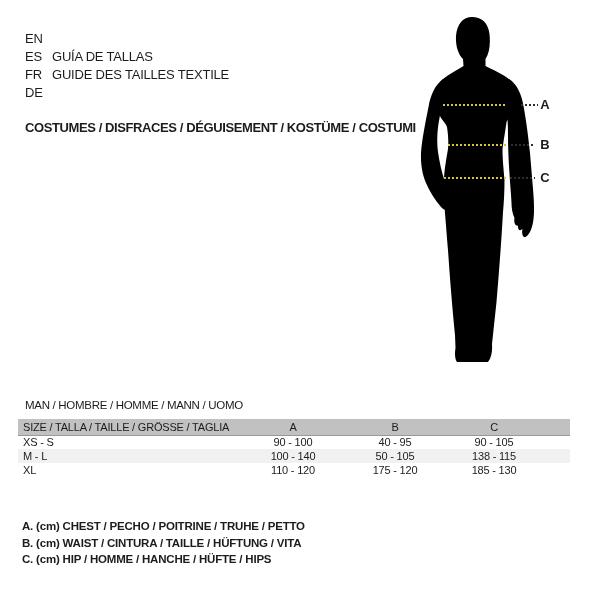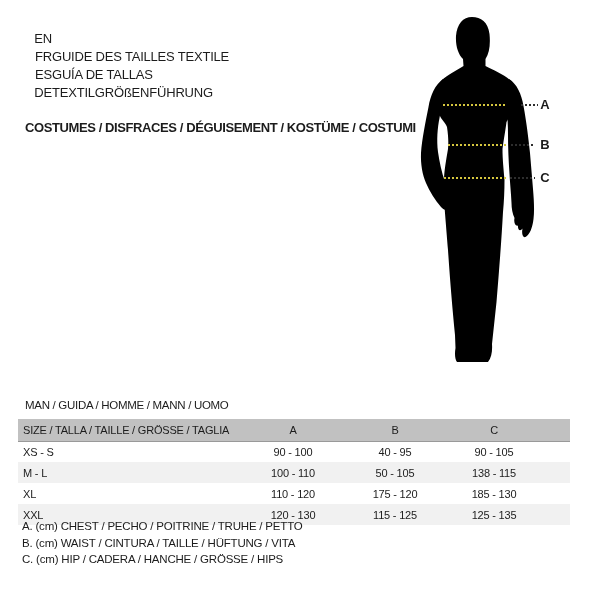--- a/index.html
+++ b/index.html
@@ -9,21 +9,21 @@
     --header_bg:#c1c1c1;
     --header_border:#999999;
     --zebra:#f1f1f1;
     --silhouette:#000000;
   }
   *{margin:0;padding:0;box-sizing:border-box;}
   html,body{width:600px;height:600px;background:#ffffff;overflow:hidden;}
   body{font-family:"Liberation Sans","DejaVu Sans",sans-serif;color:var(--ink);position:relative;}
 
   
-  .langs{position:absolute;left:25px;top:30px;font-size:13px;line-height:18px;letter-spacing:-0.2px;font-weight:500;text-align:right;}
+  .langs{position:absolute;left:25px;top:30px;font-size:13px;line-height:18px;letter-spacing:-0.2px;font-weight:500;}
   .lang-row{display:flex;}
   .lang-code{width:27px;flex:0 0 27px;}
 
   
   .heading{position:absolute;left:25px;top:120px;font-size:13px;font-weight:bold;letter-spacing:-0.4px;white-space:nowrap;}
 
   
   .figure{position:absolute;left:400px;top:10px;width:160px;height:360px;}
   .figure svg{display:block;width:100%;height:100%;}
 
@@ -38,48 +38,47 @@
   .dash-c-body{left:444px;top:177px;width:64px;}
   .dash-c-ext{left:510px;top:177px;width:25px;}
   .mlabel{position:absolute;left:536px;width:18px;text-align:center;font-size:13px;font-weight:bold;line-height:16px;}
   .mlabel-a{top:97px;}
   .mlabel-b{top:137px;}
   .mlabel-c{top:170px;}
 
   
   .table-title{position:absolute;left:25px;top:399px;font-size:11.5px;letter-spacing:-0.3px;font-weight:500;}
   table.size-table{position:absolute;left:18px;top:419px;width:552px;border-collapse:collapse;table-layout:fixed;font-size:11px;letter-spacing:-0.2px;}
-  table.size-table th{background:var(--header_bg);border-bottom:1px solid var(--header_border);font-weight:500;height:22px;}
-  table.size-table td{height:21px;}
+  table.size-table th{background:var(--header_bg);border-bottom:1px solid var(--header_border);font-weight:500;height:16px;}
+  table.size-table td{height:14px;}
   table.size-table th,table.size-table td{padding:0;vertical-align:middle;white-space:nowrap;}
   .col-size{text-align:left;padding-left:5px !important;}
   .col-num{text-align:center;}
   tr.zebra td{background:var(--zebra);}
 
   
-  .notes{position:absolute;left:22px;top:518px;font-size:11.5px;line-height:16.5px;letter-spacing:-0.2px;font-weight:400;}
+  .notes{position:absolute;left:22px;top:518px;font-size:11.5px;line-height:16.5px;letter-spacing:-0.2px;font-weight:700;}
 </style>
 </head>
 <body>
 
 <div class="langs">
   <div class="lang-row">
     <span class="lang-code">EN</span>
   </div>
   <div class="lang-row">
+    <span class="lang-code">ES</span>
+    <span>GUÍA DE TALLAS</span>
+  </div>
+  <div class="lang-row">
     <span class="lang-code">FR</span>
     <span>GUIDE DES TAILLES TEXTILE</span>
   </div>
   <div class="lang-row">
-    <span class="lang-code">ES</span>
-    <span>GUÍA DE TALLAS</span>
-  </div>
-  <div class="lang-row">
     <span class="lang-code">DE</span>
-    <span>TEXTILGRÖßENFÜHRUNG</span>
   </div>
 </div>
 
 <div class="heading">COSTUMES / DISFRACES / DÉGUISEMENT / KOSTÜME / COSTUMI</div>
 
 <div class="figure">
   <svg viewBox="0 0 160 360" xmlns="http://www.w3.org/2000/svg">
     <g fill="#000000">
 
       <path d="
@@ -148,21 +147,21 @@
 <div class="mlabel mlabel-a">A</div>
 
 <div class="dash yellow dash-b-body"></div>
 <div class="dash dark dash-b-ext"></div>
 <div class="mlabel mlabel-b">B</div>
 
 <div class="dash yellow dash-c-body"></div>
 <div class="dash dark dash-c-ext"></div>
 <div class="mlabel mlabel-c">C</div>
 
-<div class="table-title">MAN / GUIDA / HOMME / MANN / UOMO</div>
+<div class="table-title">MAN / HOMBRE / HOMME / MANN / UOMO</div>
 
 <table class="size-table">
   <colgroup>
     <col style="width:224px">
       <col style="width:102px">
       <col style="width:102px">
       <col style="width:96px">
       <col style="width:28px">
   </colgroup>
   <tbody>
@@ -175,39 +174,32 @@
   </tr>
   <tr>
     <td class="col-size">XS - S</td>
     <td class="col-num">90 - 100</td>
     <td class="col-num">40 - 95</td>
     <td class="col-num">90 - 105</td>
     <td></td>
   </tr>
   <tr class="zebra">
     <td class="col-size">M - L</td>
-    <td class="col-num">100 - 110</td>
+    <td class="col-num">100 - 140</td>
     <td class="col-num">50 - 105</td>
     <td class="col-num">138 - 115</td>
     <td></td>
   </tr>
   <tr>
     <td class="col-size">XL</td>
     <td class="col-num">110 - 120</td>
     <td class="col-num">175 - 120</td>
     <td class="col-num">185 - 130</td>
     <td></td>
   </tr>
-  <tr class="zebra">
-    <td class="col-size">XXL</td>
-    <td class="col-num">120 - 130</td>
-    <td class="col-num">115 - 125</td>
-    <td class="col-num">125 - 135</td>
-    <td></td>
-  </tr>
 </tbody>
   </table>
 
 <div class="notes">
   <div>A. (cm) CHEST / PECHO / POITRINE / TRUHE / PETTO</div>
   <div>B. (cm) WAIST / CINTURA / TAILLE / HÜFTUNG / VITA</div>
-  <div>C. (cm) HIP / CADERA / HANCHE / GRÖSSE / HIPS</div>
+  <div>C. (cm) HIP / HOMME / HANCHE / HÜFTE / HIPS</div>
 </div>
 
 </body></html>

